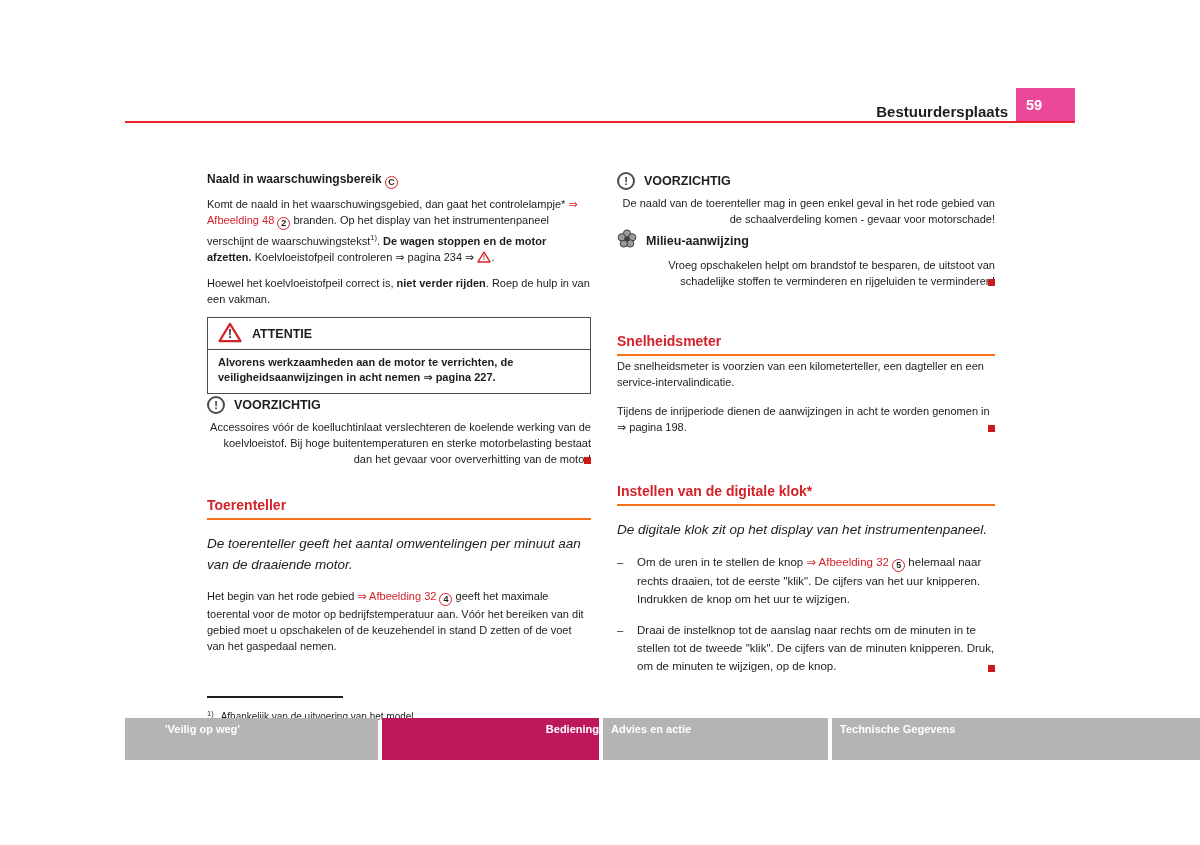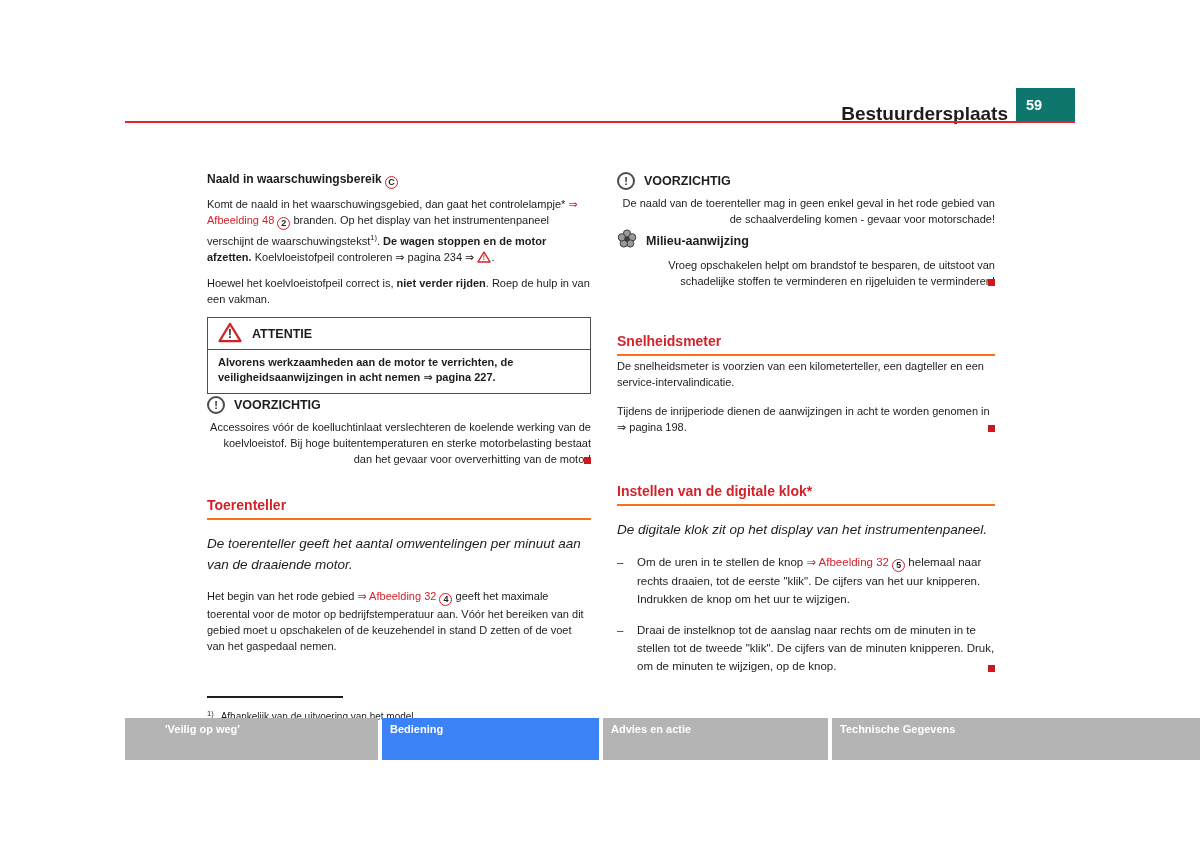--- a/index.html
+++ b/index.html
@@ -2,24 +2,24 @@
 <html><head>
 <meta charset="utf-8">
 <style>
   * { margin:0; padding:0; box-sizing:border-box; }
   html,body { background:#ffffff; }
   .page {
     position:relative; width:1200px; height:845px; background:#ffffff;
     font-family:"Liberation Sans","DejaVu Sans",sans-serif; color:#1d1d1b; overflow:hidden;
   }
   
-  .header-title { position:absolute; top:103px; right:192px; font-size:19px; font-weight:bold; }
+  .header-title { position:absolute; top:103px; right:192px; font-size:15px; font-weight:bold; }
   .page-num-box {
     position:absolute; left:1016px; top:88px; width:59px; height:34px;
-    background:#0f766e; color:#fff; display:flex; align-items:center;
+    background:#ec4899; color:#fff; display:flex; align-items:center;
     padding-left:10px; font-size:14.5px; font-weight:bold;
   }
   .header-rule { position:absolute; left:125px; top:121px; width:950px; height:2px; background:#e8232e; }
 
   
   .col-left  { position:absolute; left:207px; top:172px; width:384px; }
   .col-right { position:absolute; left:617px; top:172px; width:378px; }
 
   .body { font-size:11px; line-height:16px; color:#1d1d1b; }
   .b { font-weight:bold; }
@@ -78,21 +78,21 @@
   .footer { position:absolute; left:125px; top:718px; width:1148px; height:42px; display:flex; }
   .ftab {
     background:#b4b4b4; color:#ffffff; font-weight:bold; font-size:11px;
     padding:5px 0 0 8px; height:42px;
   }
   .ftab + .ftab { margin-left:4px; }
   .ftab.t1 { flex:0 0 253px; padding-left:40px; }
   .ftab.t2 { flex:0 0 217px; }
   .ftab.t3 { flex:0 0 225px; }
   .ftab.t4 { flex:1 1 auto; }
-  .ftab.active { background:#3b82f6; }
+  .ftab.active { background:#be185d;text-align:right; }
 </style>
 </head>
 <body>
 
 <div class="page">
 
   <div class="header-title">Bestuurdersplaats</div>
   <div class="page-num-box">
     <span>59</span>
   </div>

